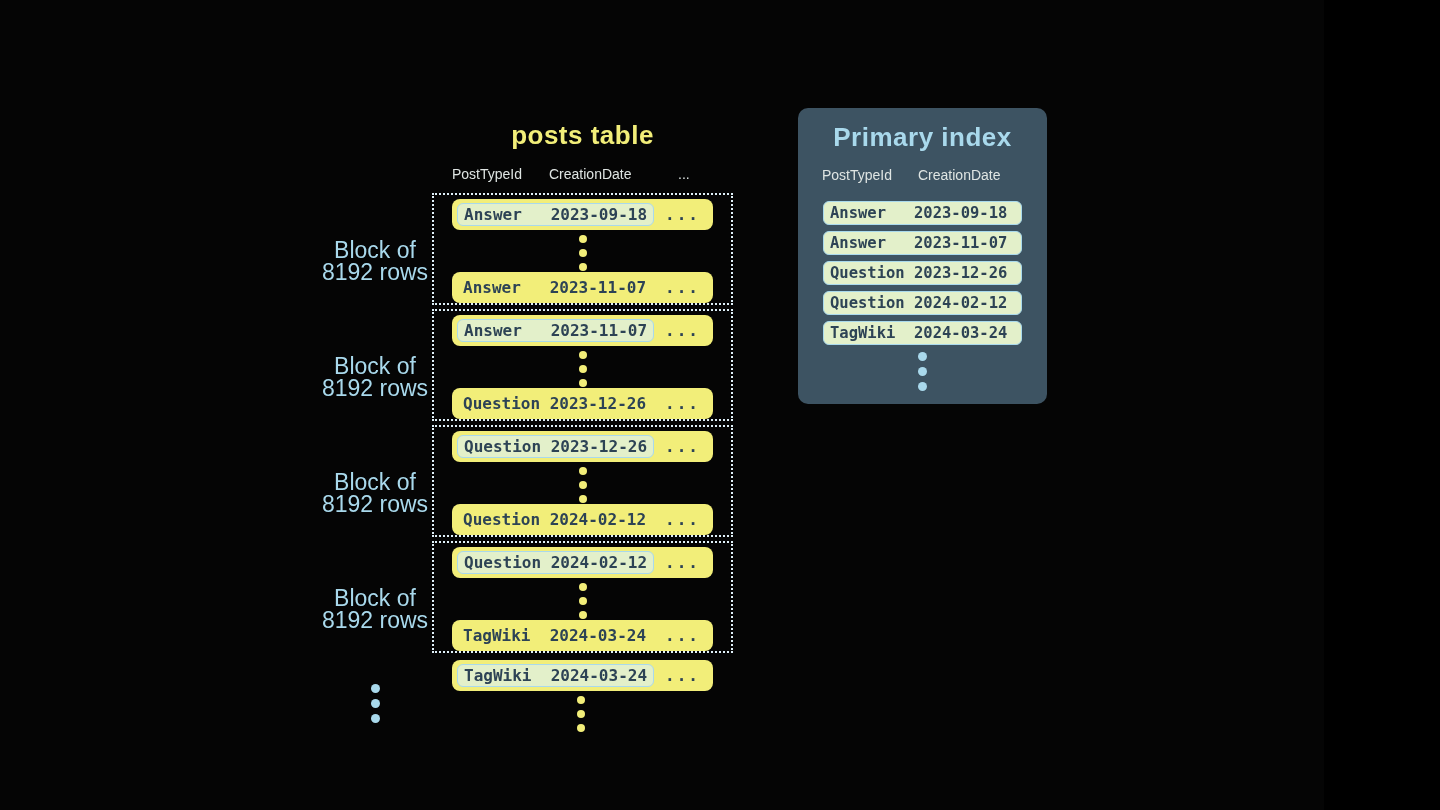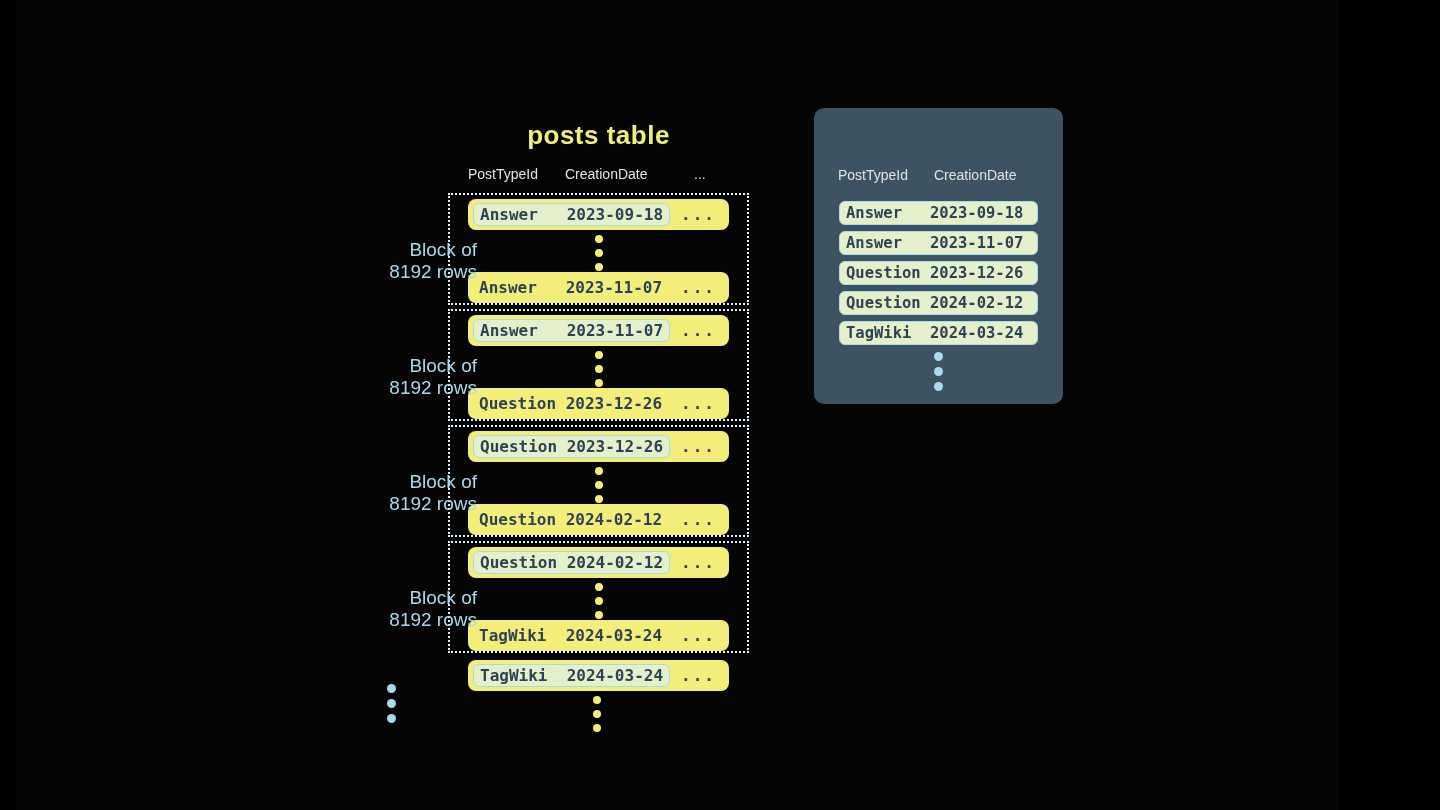--- a/index.html
+++ b/index.html
@@ -1,21 +1,20 @@
 <!DOCTYPE html>
 <html style="--bg: #050505; --yellow: #f2ee79; --pale-green: #e3f0ca; --light-blue: #a9d9ec; --navy: #2d4355; --panel: #3d5362; --dotted: #dff0f8; --header-text: #dfe5e3;"><head>
 <meta charset="utf-8">
 <style>
   * { margin:0; padding:0; box-sizing:border-box; }
   html,body { width:1440px; height:810px; background:#000; overflow:hidden; }
   #stage {
     position:relative; width:1324px; height:810px;
     background:var(--bg,#050505);
     font-family:"Liberation Sans", sans-serif;
-    margin-left:16px;
   }
 
   
   .pt-title {
     position:absolute; left:432px; top:120px; width:301px;
     text-align:center; font-size:26px; font-weight:600;
     color:var(--yellow,#f2ee79); letter-spacing:0.5px;
   }
   .col-h {
     position:absolute; top:166px;
@@ -24,21 +23,21 @@
     color:var(--header-text,#dfe5e3);
   }
   .pt-h1 { left:452px; } .pt-h2 { left:549px; } .pt-h3 { left:678px; }
 
   .block {
     position:absolute; left:432px; width:301px; height:112px;
     border:2px dotted var(--dotted,#dff0f8);
   }
   .block-label {
     position:absolute; left:289px; width:172px;
-    text-align:right; font-size:19px; line-height:22px;
+    text-align:center; font-size:23px; line-height:22px;
     color:var(--light-blue,#a9d9ec);
   }
 
   .yrow {
     position:absolute; left:18px; width:261px; height:31px;
     background:var(--yellow,#f2ee79); border-radius:8px;
     display:flex; align-items:center; justify-content:space-between;
     padding:0 13px 0 5px;
   }
   .yrow.plain-row { padding-left:11px; }
@@ -192,20 +191,21 @@
       <i></i>
   </div>
 
   <div class="vdots yellow" style="left:577px; top:696px;">
     <i></i>
       <i></i>
       <i></i>
   </div>
 
   <div class="panel">
+    <div class="panel-title">Primary index</div>
     <span class="col-h px-h1">PostTypeId</span>
     <span class="col-h px-h2">CreationDate</span>
     <div id="index-rows">
         <div class="idx-row" style="top: 93px;">Answer   2023-09-18</div>
         <div class="idx-row" style="top: 123px;">Answer   2023-11-07</div>
         <div class="idx-row" style="top: 153px;">Question 2023-12-26</div>
         <div class="idx-row" style="top: 183px;">Question 2024-02-12</div>
         <div class="idx-row" style="top: 213px;">TagWiki  2024-03-24</div>
       </div>
     <div class="vdots blue panel-dots">

